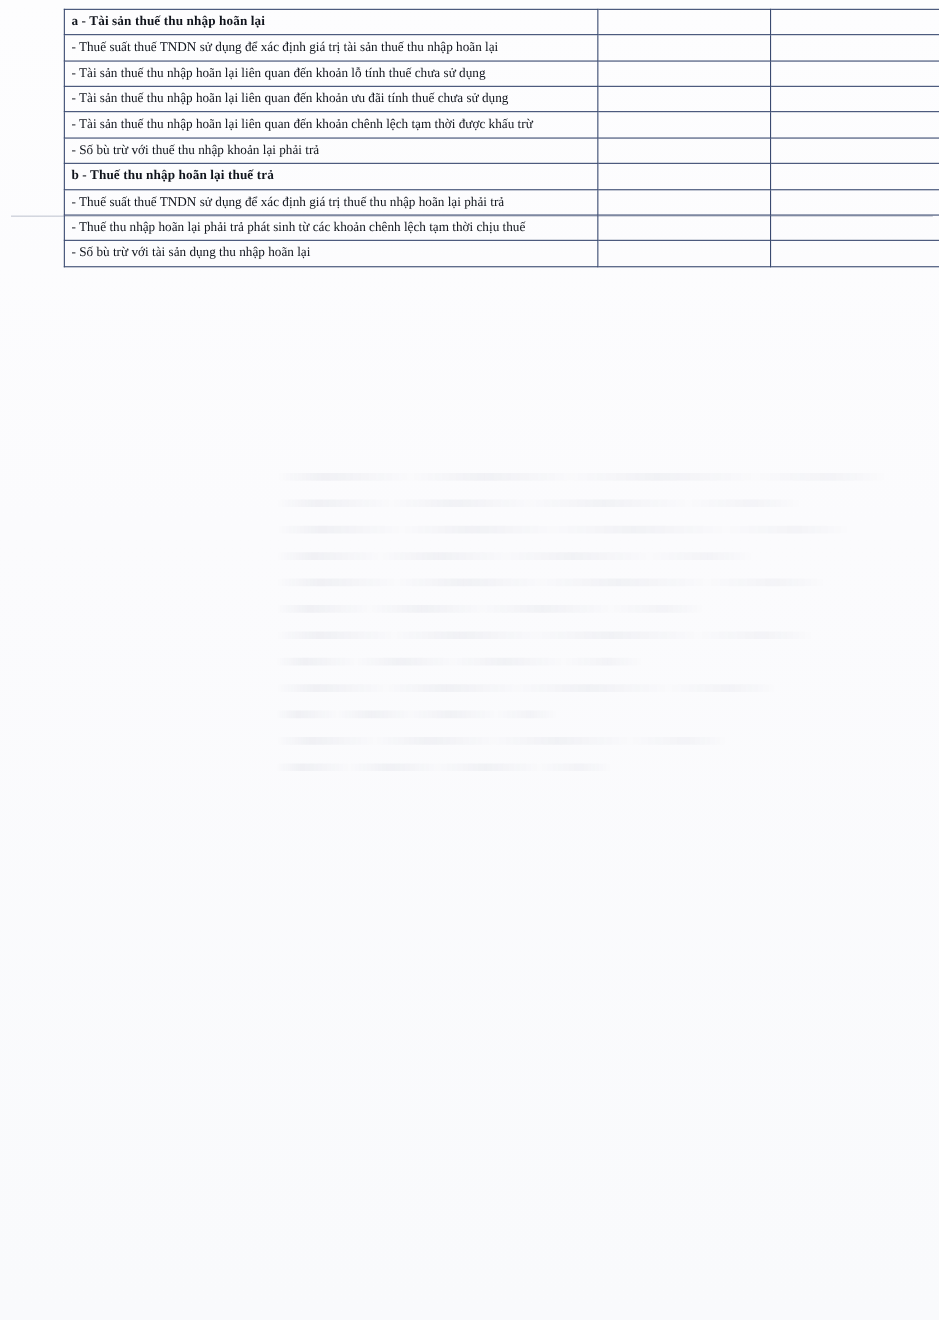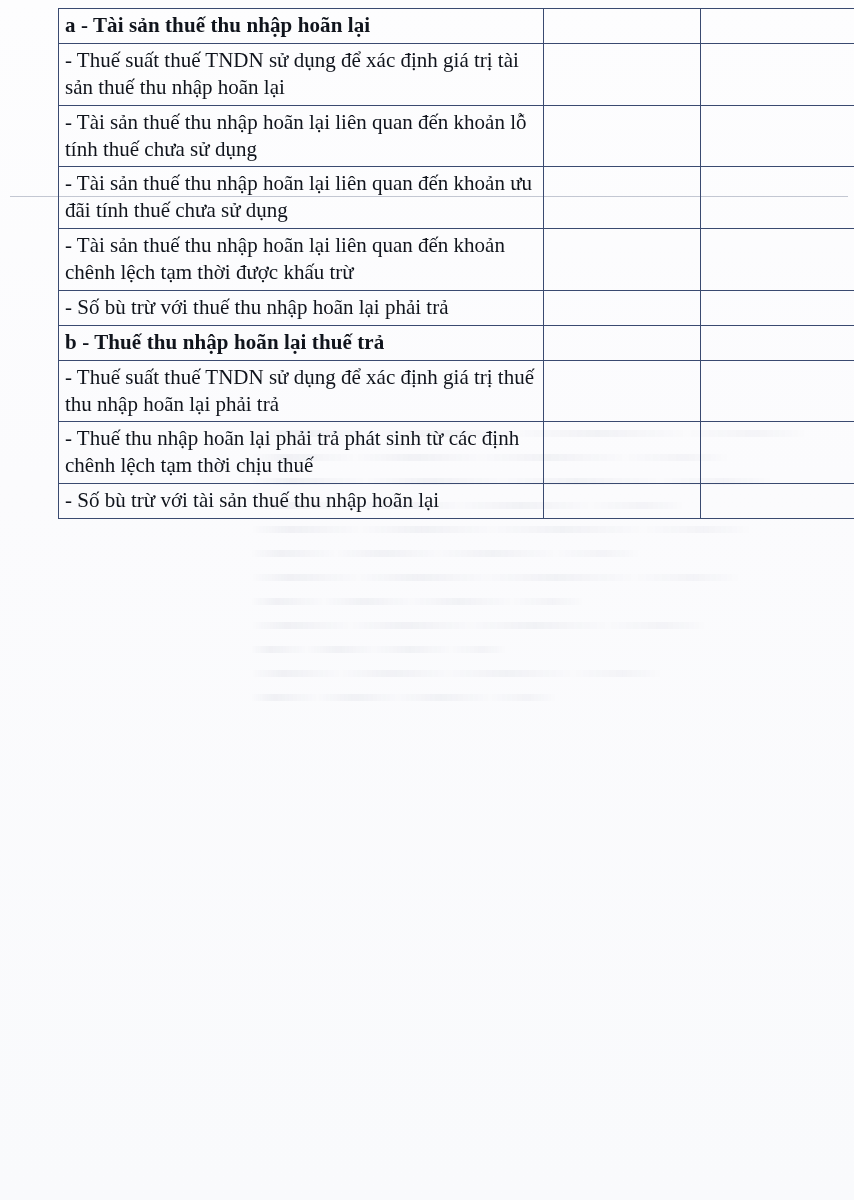--- a/index.html
+++ b/index.html
@@ -66,21 +66,21 @@
     position: absolute;
     left: 58px;
     top: 8px;
     width: 760px;
     border-collapse: collapse;
     table-layout: fixed;
   }
   #doc-table td {
     border: 1px solid #3a4a70;
     padding: 3px 6px 4px 6px;
-    font-size: 21px;
+    font-size: 12px;
     line-height: 1.28;
     vertical-align: top;
     color: #10141c;
   }
   #doc-table td.col-label { width: 472px; }
   #doc-table td.col-a { width: 144px; }
   #doc-table td.col-b { width: 144px; }
   td.bold-row {
     font-weight: bold;
     letter-spacing: 0.1px;
@@ -135,45 +135,45 @@
         <td class="col-b"></td>
       </tr>
 
       <tr>
         <td class="col-label">- Tài sản thuế thu nhập hoãn lại liên quan đến khoản chênh lệch tạm thời được khấu trừ</td>
         <td class="col-a"></td>
         <td class="col-b"></td>
       </tr>
 
       <tr>
-        <td class="col-label">- Số bù trừ với thuế thu nhập hoãn lại phải trả</td>
+        <td class="col-label">- Số bù trừ với thuế thu nhập khoản lại phải trả</td>
         <td class="col-a"></td>
         <td class="col-b"></td>
       </tr>
 
       <tr>
         <td class="col-label bold-row">b - Thuế thu nhập hoãn lại thuế trả</td>
         <td class="col-a"></td>
         <td class="col-b"></td>
       </tr>
 
       <tr>
         <td class="col-label">- Thuế suất thuế TNDN sử dụng để xác định giá trị thuế thu nhập hoãn lại phải trả</td>
         <td class="col-a"></td>
         <td class="col-b"></td>
       </tr>
 
       <tr>
-        <td class="col-label">- Thuế thu nhập hoãn lại phải trả phát sinh từ các định chênh lệch tạm thời chịu thuế</td>
+        <td class="col-label">- Thuế thu nhập hoãn lại phải trả phát sinh từ các khoản chênh lệch tạm thời chịu thuế</td>
         <td class="col-a"></td>
         <td class="col-b"></td>
       </tr>
 
       <tr>
-        <td class="col-label">- Số bù trừ với tài sản thuế thu nhập hoãn lại</td>
+        <td class="col-label">- Số bù trừ với tài sản dụng thu nhập hoãn lại</td>
         <td class="col-a"></td>
         <td class="col-b"></td>
       </tr>
 
     </tbody>
   </table>
 
 </div>
 
 </body></html>

